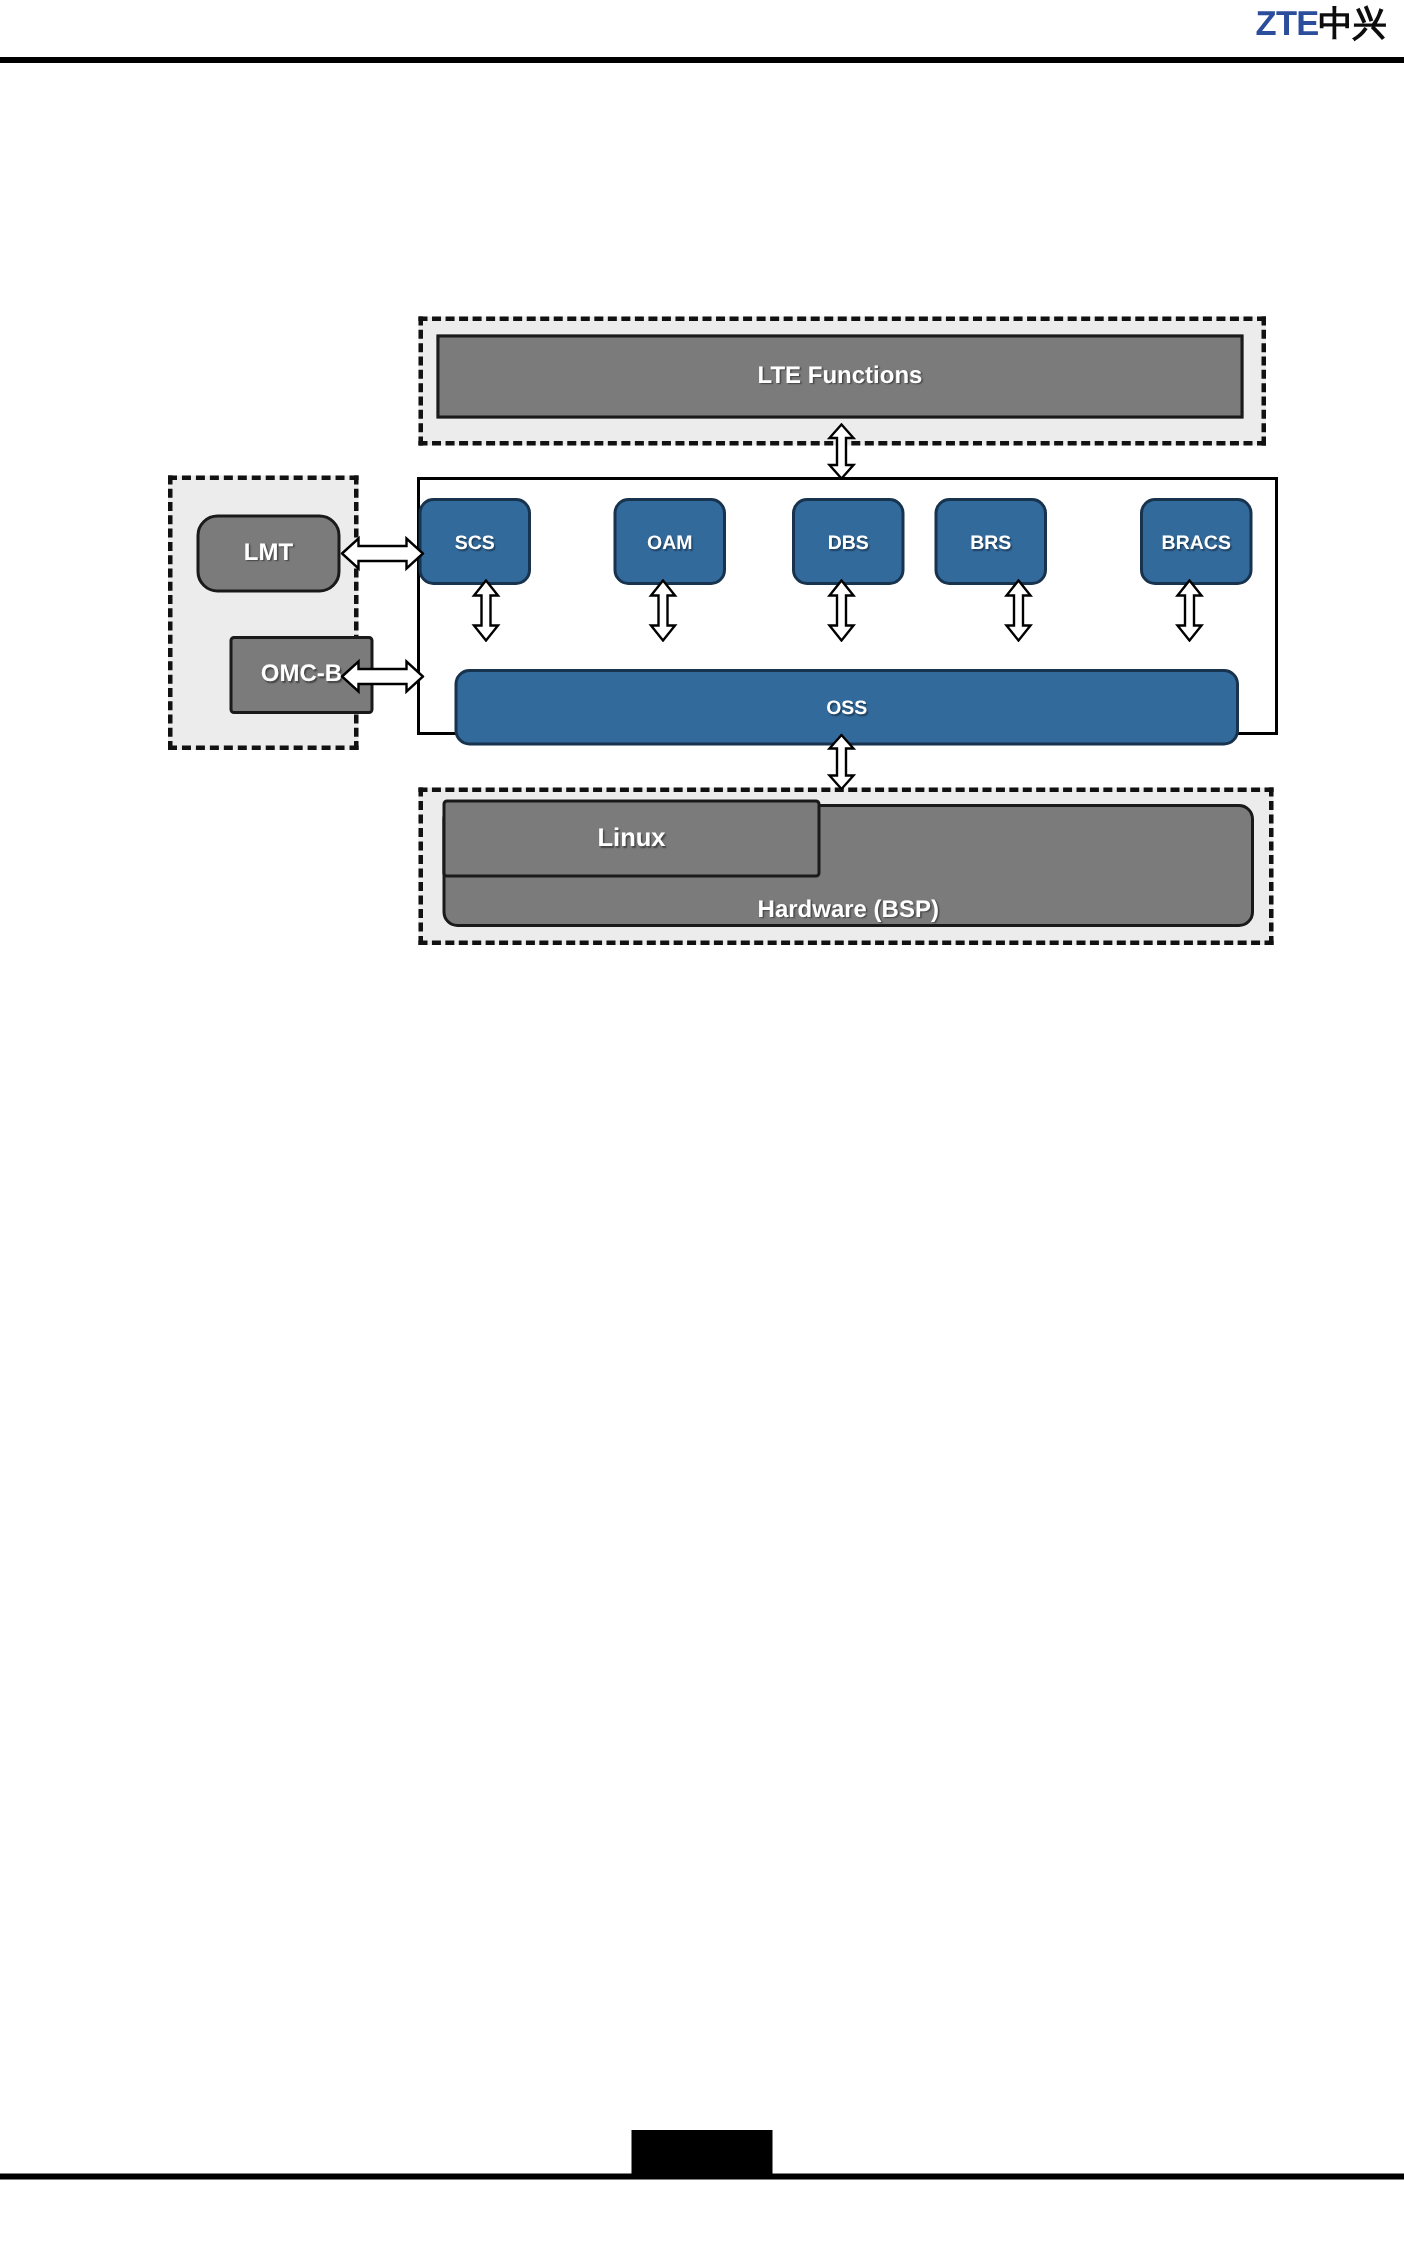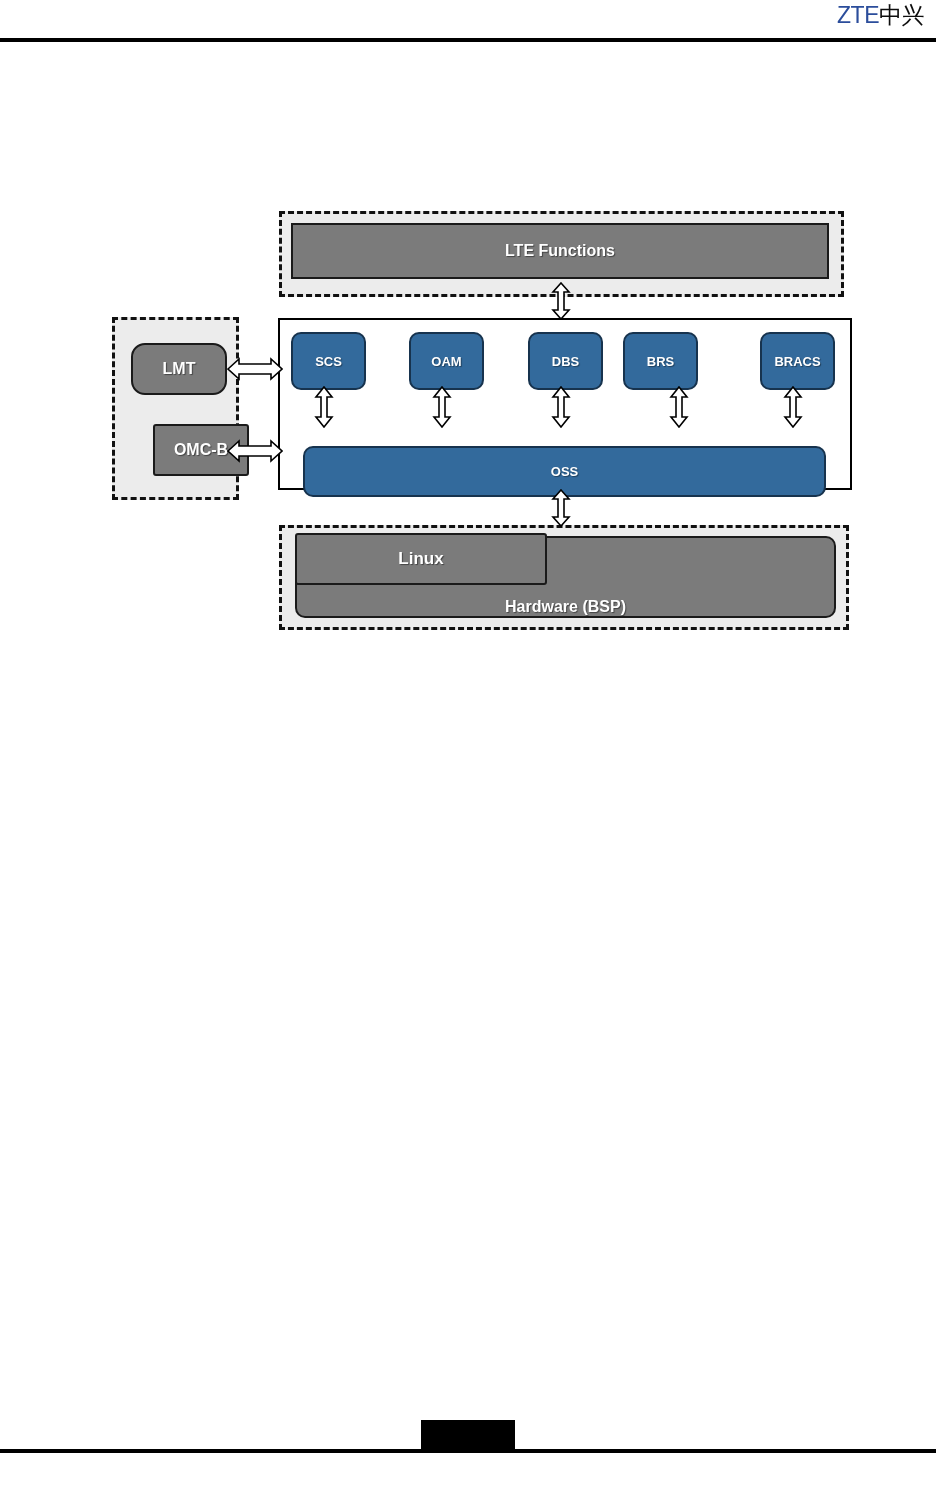--- a/index.html
+++ b/index.html
@@ -14,21 +14,21 @@
     font-family: "Liberation Sans", sans-serif;
     overflow: hidden;
   }
 
   
   .logo {
     position: absolute;
     right: 12px;
     top: 2px;
     font-size: 23px;
-    font-weight: normal;
+    font-weight: bold;
     letter-spacing: -0.5px;
     line-height: 26px;
     white-space: nowrap;
     text-align: right;
   }
   .logo .zte { color: #2b4d9b; font-family: "Liberation Sans", sans-serif; }
   .logo .cn  { color: #0d0d0d; font-family: "DejaVu Sans", sans-serif; }
 
   .rule-top {
     position: absolute;
@@ -99,21 +99,21 @@
 
   .box-lte      { left: 291px; top: 223px;  width: 538px; height: 56px;  font-size: 16px; }
   .box-linux    { left: 295px; top: 533px;  width: 252px; height: 52px;  font-size: 17px; border-radius: 3px; }
   .box-hardware { left: 295px; top: 536px;  width: 541px; height: 82px;  font-size: 16px;
                   border-radius: 10px; align-items: flex-end; }
   .box-lmt      { left: 131px; top: 343px;  width: 96px;  height: 52px;  font-size: 16px; border-radius: 14px; }
   .box-omcb     { left: 131px; top: 424px;  width: 96px;  height: 52px;  font-size: 16px; border-radius: 3px; margin-left: 22px; }
   .box-oss      { left: 303px; top: 427px;  width: 523px; height: 51px;  font-size: 13px; margin-top: 19px; }
 
   .svc { top: 332px; width: 75px; height: 58px; font-size: 13px; }
-  .svc-0 { left: 291px; text-align: center; }
+  .svc-0 { left: 279px; text-align: center; }
   .svc-1 { left: 409px; }
   .svc-2 { left: 528px; }
   .svc-3 { left: 623px; }
   .svc-4 { left: 760px; }
 
   .zone-lte  { left: 279px; top: 211px; width: 565px; height: 86px; }
   .zone-left { left: 112px; top: 317px; width: 127px; height: 183px; }
   .zone-hw   { left: 279px; top: 525px; width: 570px; height: 105px; }
   .zone-core { left: 278px; top: 318px; width: 574px; height: 172px; }
 

